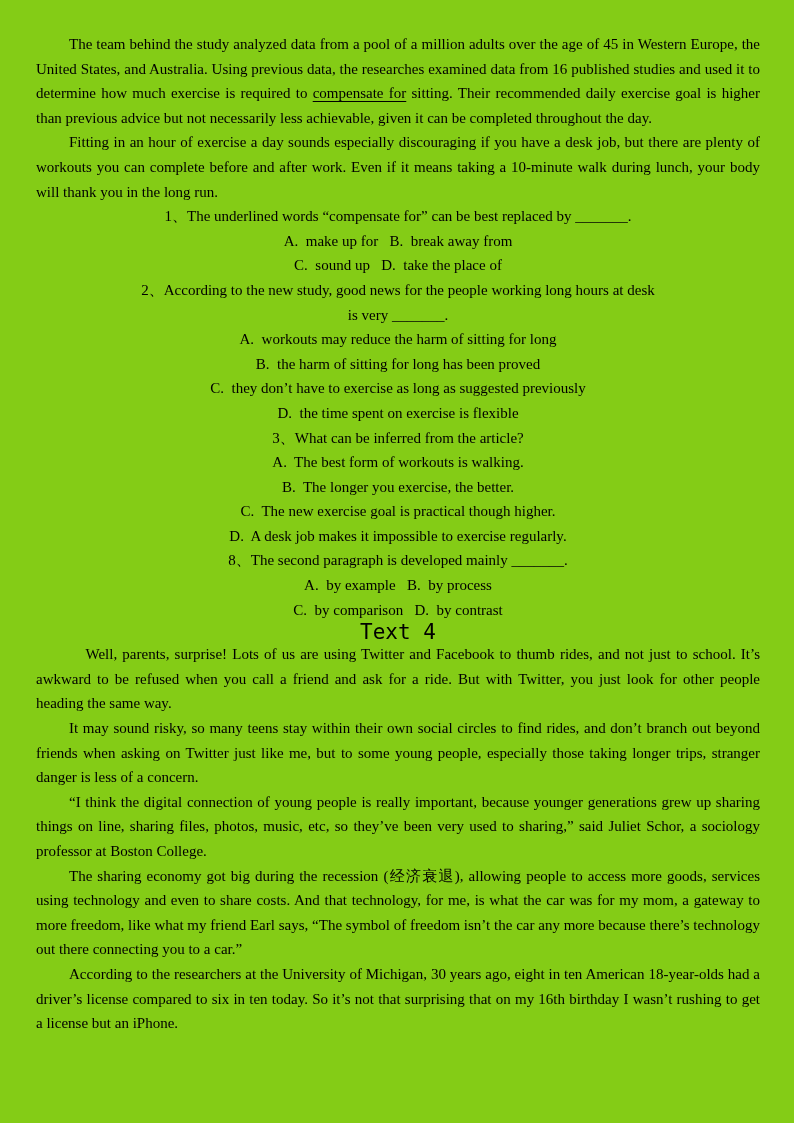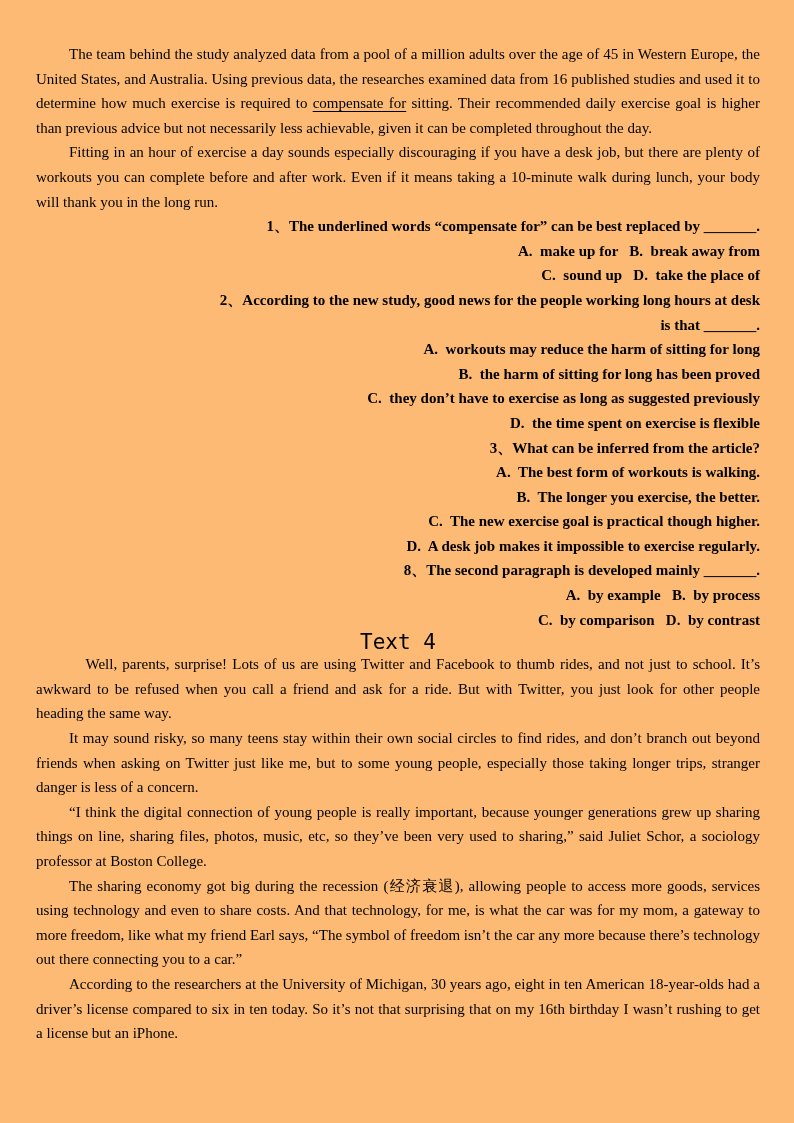--- a/index.html
+++ b/index.html
@@ -5,40 +5,39 @@
   html, body {
     margin: 0;
     padding: 0;
     background: #ffffff;
   }
   .page {
     position: relative;
     width: 794px;
     height: 1123px;
     box-sizing: border-box;
-    background: #fdba74;
+    background: #84cc16;
     color: #000000;
-    padding: 42px 34px 0 36px;
+    padding: 32px 34px 0 36px;
     font-family: "Liberation Serif", "DejaVu Serif", serif;
     font-size: 15px;
     line-height: 24.6px;
     overflow: hidden;
   }
   .para {
     margin: 0;
     text-align: justify;
     text-indent: 2.2em;
   }
   .para.big-indent {
     text-indent: 3.3em;
   }
   .line {
     white-space: pre-wrap;
-    text-align: right;
-    font-weight: bold;
+    text-align: center;
   }
   .u {
     text-decoration: underline;
     text-underline-offset: 3px;
   }
   .heading {
     text-align: center;
     font-family: "DejaVu Sans Mono", "Liberation Mono", monospace;
     font-size: 21px;
     line-height: 20px;
@@ -55,21 +54,21 @@
   <p class="para">Fitting in an hour of exercise a day sounds especially discouraging if you have a desk job, but there are plenty of workouts you can complete before and after work. Even if it means taking a 10-minute walk during lunch, your body will thank you in the long run.</p>
 
   <div>
     <div class="line">1、The underlined words “compensate for” can be best replaced by _______.</div>
     <div class="line">A.  make up for   B.  break away from</div>
     <div class="line">C.  sound up   D.  take the place of</div>
   </div>
 
   <div>
     <div class="line">2、According to the new study, good news for the people working long hours at desk</div>
-    <div class="line">is that _______.</div>
+    <div class="line">is very _______.</div>
     <div class="line">A.  workouts may reduce the harm of sitting for long</div>
     <div class="line">B.  the harm of sitting for long has been proved</div>
     <div class="line">C.  they don’t have to exercise as long as suggested previously</div>
     <div class="line">D.  the time spent on exercise is flexible</div>
   </div>
 
   <div>
     <div class="line">3、What can be inferred from the article?</div>
     <div class="line">A.  The best form of workouts is walking.</div>
     <div class="line">B.  The longer you exercise, the better.</div>

